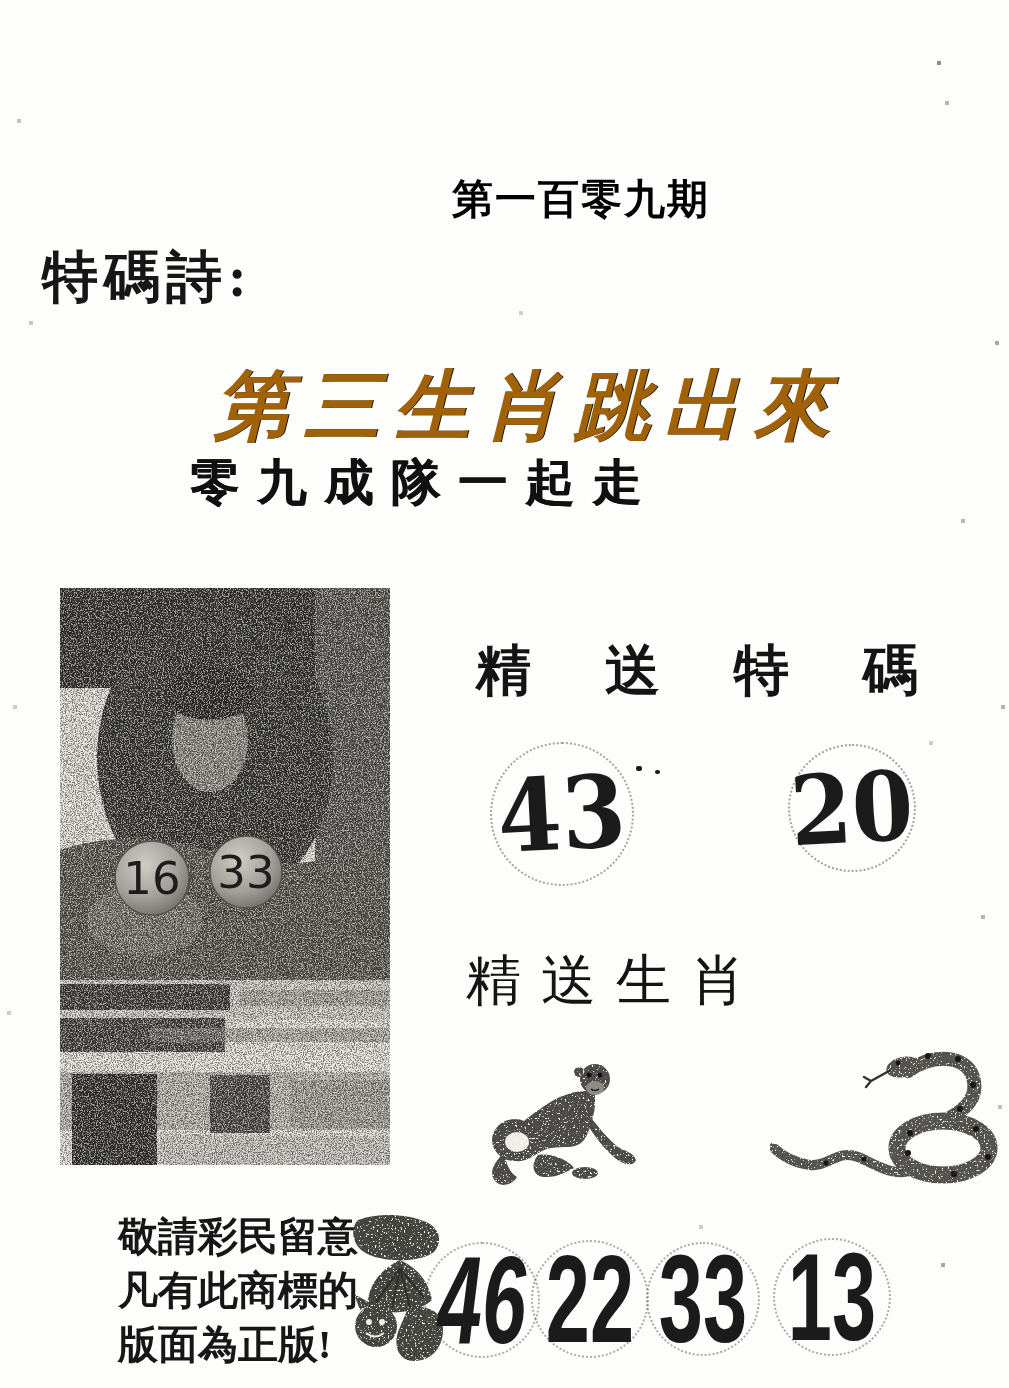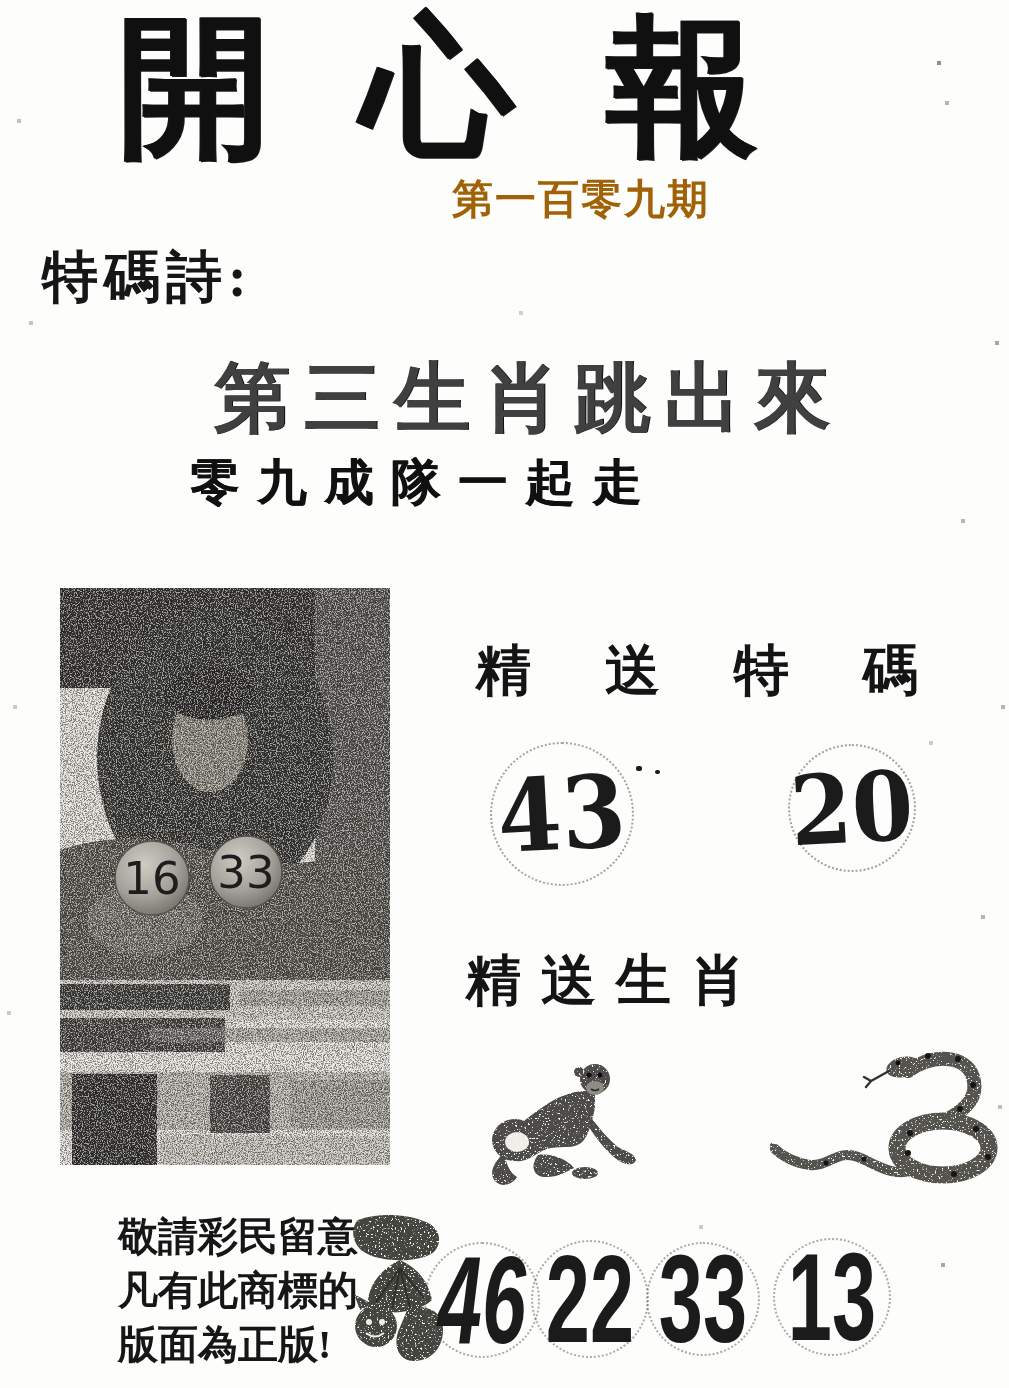--- a/index.html
+++ b/index.html
@@ -10,31 +10,32 @@
   }
   
   .masthead{
     position:absolute;left:118px;top:0px;width:800px;height:178px;
     font-size:152px;font-weight:900;line-height:176px;letter-spacing:92px;
     white-space:nowrap;color:#101010;
     text-shadow:1px 1px 0 #1a1a1a, -1px 0 0 #1a1a1a;
   }
   .issue{
     position:absolute;left:452px;top:172px;font-size:41px;letter-spacing:2px;
-    font-weight:600;color:#a16207;white-space:nowrap;
+    font-weight:600;color:#000000;white-space:nowrap;
   }
   
   .poem-label{
     position:absolute;left:42px;top:240px;font-size:56px;font-weight:700;
     letter-spacing:6px;color:#161616;white-space:nowrap;
   }
   .poem-line1{
-    position:absolute;left:214px;top:348px;font-size:76px;font-weight:900;
-    letter-spacing:14px;color:#404040;white-space:nowrap;
+    position:absolute;left:214px;top:356px;font-size:76px;font-weight:900;
+    letter-spacing:14px;color:#a16207;white-space:nowrap;
     text-shadow:1px 0 0 #101010;
+    font-style:italic;
   }
   .poem-line2{
     position:absolute;left:190px;top:450px;font-size:49px;font-weight:900;
     letter-spacing:18px;color:#101010;white-space:nowrap;
     text-shadow:1px 0 0 #101010;
   }
   
   .photo{position:absolute;left:60px;top:588px;width:330px;height:577px;}
   
   .special-heading{
@@ -51,21 +52,21 @@
   }
   .c43{left:490px;top:742px;width:140px;height:140px;}
   .c43 .num{font-size:100px;}
   .c20{left:788px;top:744px;width:124px;height:124px;}
   .c20 .num{font-size:96px;}
   .ink-dot{position:absolute;background:#1c1c1c;border-radius:2px;}
   .d1{left:636px;top:766px;width:6px;height:5px;}
   .d2{left:655px;top:770px;width:5px;height:4px;}
   
   .zodiac-heading{
-    position:absolute;left:466px;top:944px;font-size:55px;font-weight:700;
+    position:absolute;left:466px;top:944px;font-size:55px;font-weight:400;
     letter-spacing:20px;color:#141414;white-space:nowrap;
   }
   .monkey{position:absolute;left:483px;top:1060px;width:155px;height:128px;}
   .snake{position:absolute;left:768px;top:1045px;width:235px;height:140px;}
   
   .notice{
     position:absolute;left:118px;top:1210px;font-size:40px;line-height:54px;
     font-weight:700;color:#161616;white-space:nowrap;
   }
   .stamp{position:absolute;left:348px;top:1212px;width:100px;height:155px;}
@@ -127,21 +128,20 @@
       <radialGradient id="ballg" cx="40%" cy="32%" r="75%">
         <stop offset="0%" stop-color="#cfccc4"></stop>
         <stop offset="60%" stop-color="#a3a099"></stop>
         <stop offset="100%" stop-color="#6f6d67"></stop>
       </radialGradient>
     </defs>
   </svg>
 
   <div class="specks"></div>
 
-  <div class="masthead">開心報</div>
   <div class="issue">第一百零九期</div>
 
   <div class="poem-label">特碼詩:</div>
   <div class="poem-line1">第三生肖跳出來</div>
   <div class="poem-line2">零九成隊一起走</div>
 
   <svg class="photo" viewBox="0 0 330 577">
     <rect x="0" y="0" width="330" height="577" fill="#e6e3dc"></rect>
     <g>
       <rect x="0" y="0" width="330" height="100" fill="#35342f"></rect>

